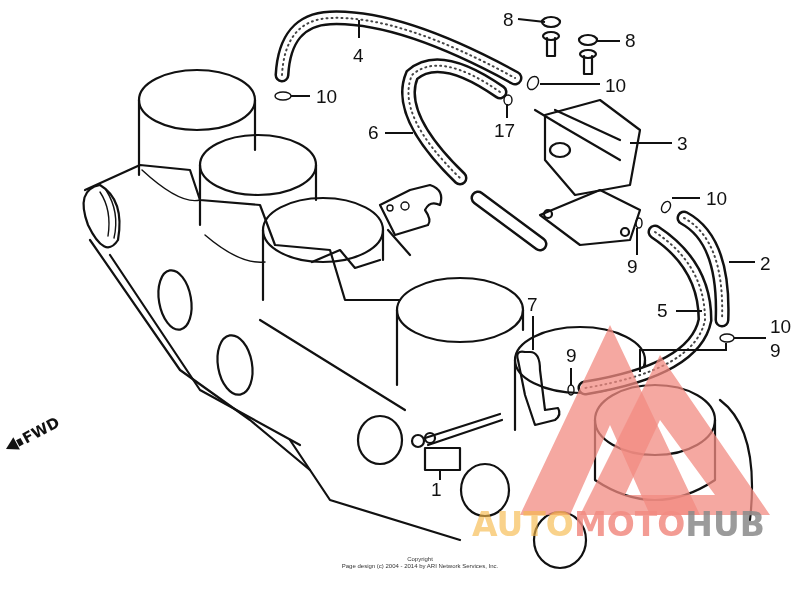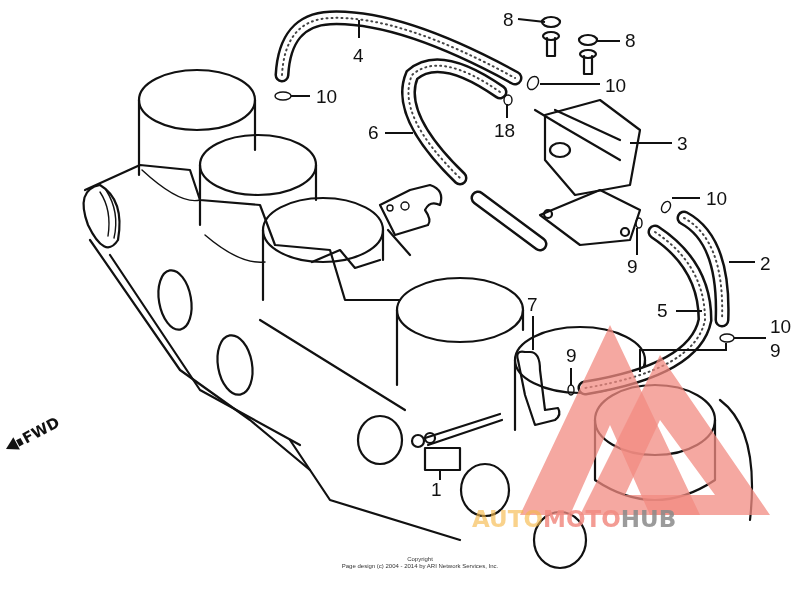--- a/index.html
+++ b/index.html
@@ -10,21 +10,21 @@
   .hose { fill: none; stroke: #111; stroke-width: 15; stroke-linecap: round; }
   .hose-in { fill: none; stroke: #fff; stroke-width: 10; stroke-linecap: round; }
   .hose-dots { fill: none; stroke: #444; stroke-width: 2; stroke-dasharray: 1 4; stroke-linecap: round; }
   .leader { stroke: #111; stroke-width: 2; fill: none; }
   .callout { position: absolute; font-family: "Liberation Sans", sans-serif; font-size: 19px; color: #111; line-height: 1; }
   .fwd { position: absolute; left: 6px; top: 440px; transform: rotate(-28deg); transform-origin: left center; font-family: "DejaVu Sans", sans-serif; font-weight: bold; font-size: 15px; color: #111; display: flex; align-items: center; }
   .fwd .arrow { display: inline-block; width: 0; height: 0; border-top: 7px solid transparent; border-bottom: 7px solid transparent; border-right: 12px solid #111; margin-right: 1px; }
   .fwd .stem { display: inline-block; width: 5px; height: 7px; background: #111; margin-right: 2px; }
   .copyright { position: absolute; left: 300px; top: 556px; width: 240px; text-align: center; font-family: "Liberation Sans", sans-serif; font-size: 6px; color: #333; line-height: 7px; }
   .watermark-tri { position: absolute; left: 510px; top: 325px; }
-  .watermark-text { position: absolute; left: 472px; top: 508px; font-family: "DejaVu Sans", sans-serif; font-weight: bold; font-size: 23px; letter-spacing: 0px; line-height: 1; opacity: 0.85; }
+  .watermark-text { position: absolute; left: 472px; top: 508px; font-family: "DejaVu Sans", sans-serif; font-weight: bold; font-size: 33px; letter-spacing: 0px; line-height: 1; opacity: 0.85; }
   .wm-a { color: #f6b94a; opacity: 0.75; }
   .wm-b { color: #f28b82; }
   .wm-c { color: #8a8a8a; }
 </style>
 </head>
 <body>
 
 <svg id="diagram" viewBox="0 0 800 591" xmlns="http://www.w3.org/2000/svg">
 
   <g>
@@ -177,21 +177,21 @@
 <span class="callout" style="left:368px;top:123px">6</span>
 <span class="callout" style="left:527px;top:295px">7</span>
 <span class="callout" style="left:503px;top:10px">8</span>
 <span class="callout" style="left:625px;top:31px">8</span>
 <span class="callout" style="left:627px;top:257px">9</span>
 <span class="callout" style="left:566px;top:346px">9</span>
 <span class="callout" style="left:316px;top:87px">10</span>
 <span class="callout" style="left:605px;top:76px">10</span>
 <span class="callout" style="left:706px;top:189px">10</span>
 <span class="callout" style="left:770px;top:317px">10</span>
-<span class="callout" style="left:494px;top:121px">18</span>
+<span class="callout" style="left:494px;top:121px">17</span>
 <span class="callout" style="left:770px;top:341px">9</span>
 
 <div class="fwd">
   <span class="arrow"></span>
   <span class="stem"></span>
   <span>FWD</span>
 </div>
 
 <div class="copyright">
   <div>Copyright</div>

